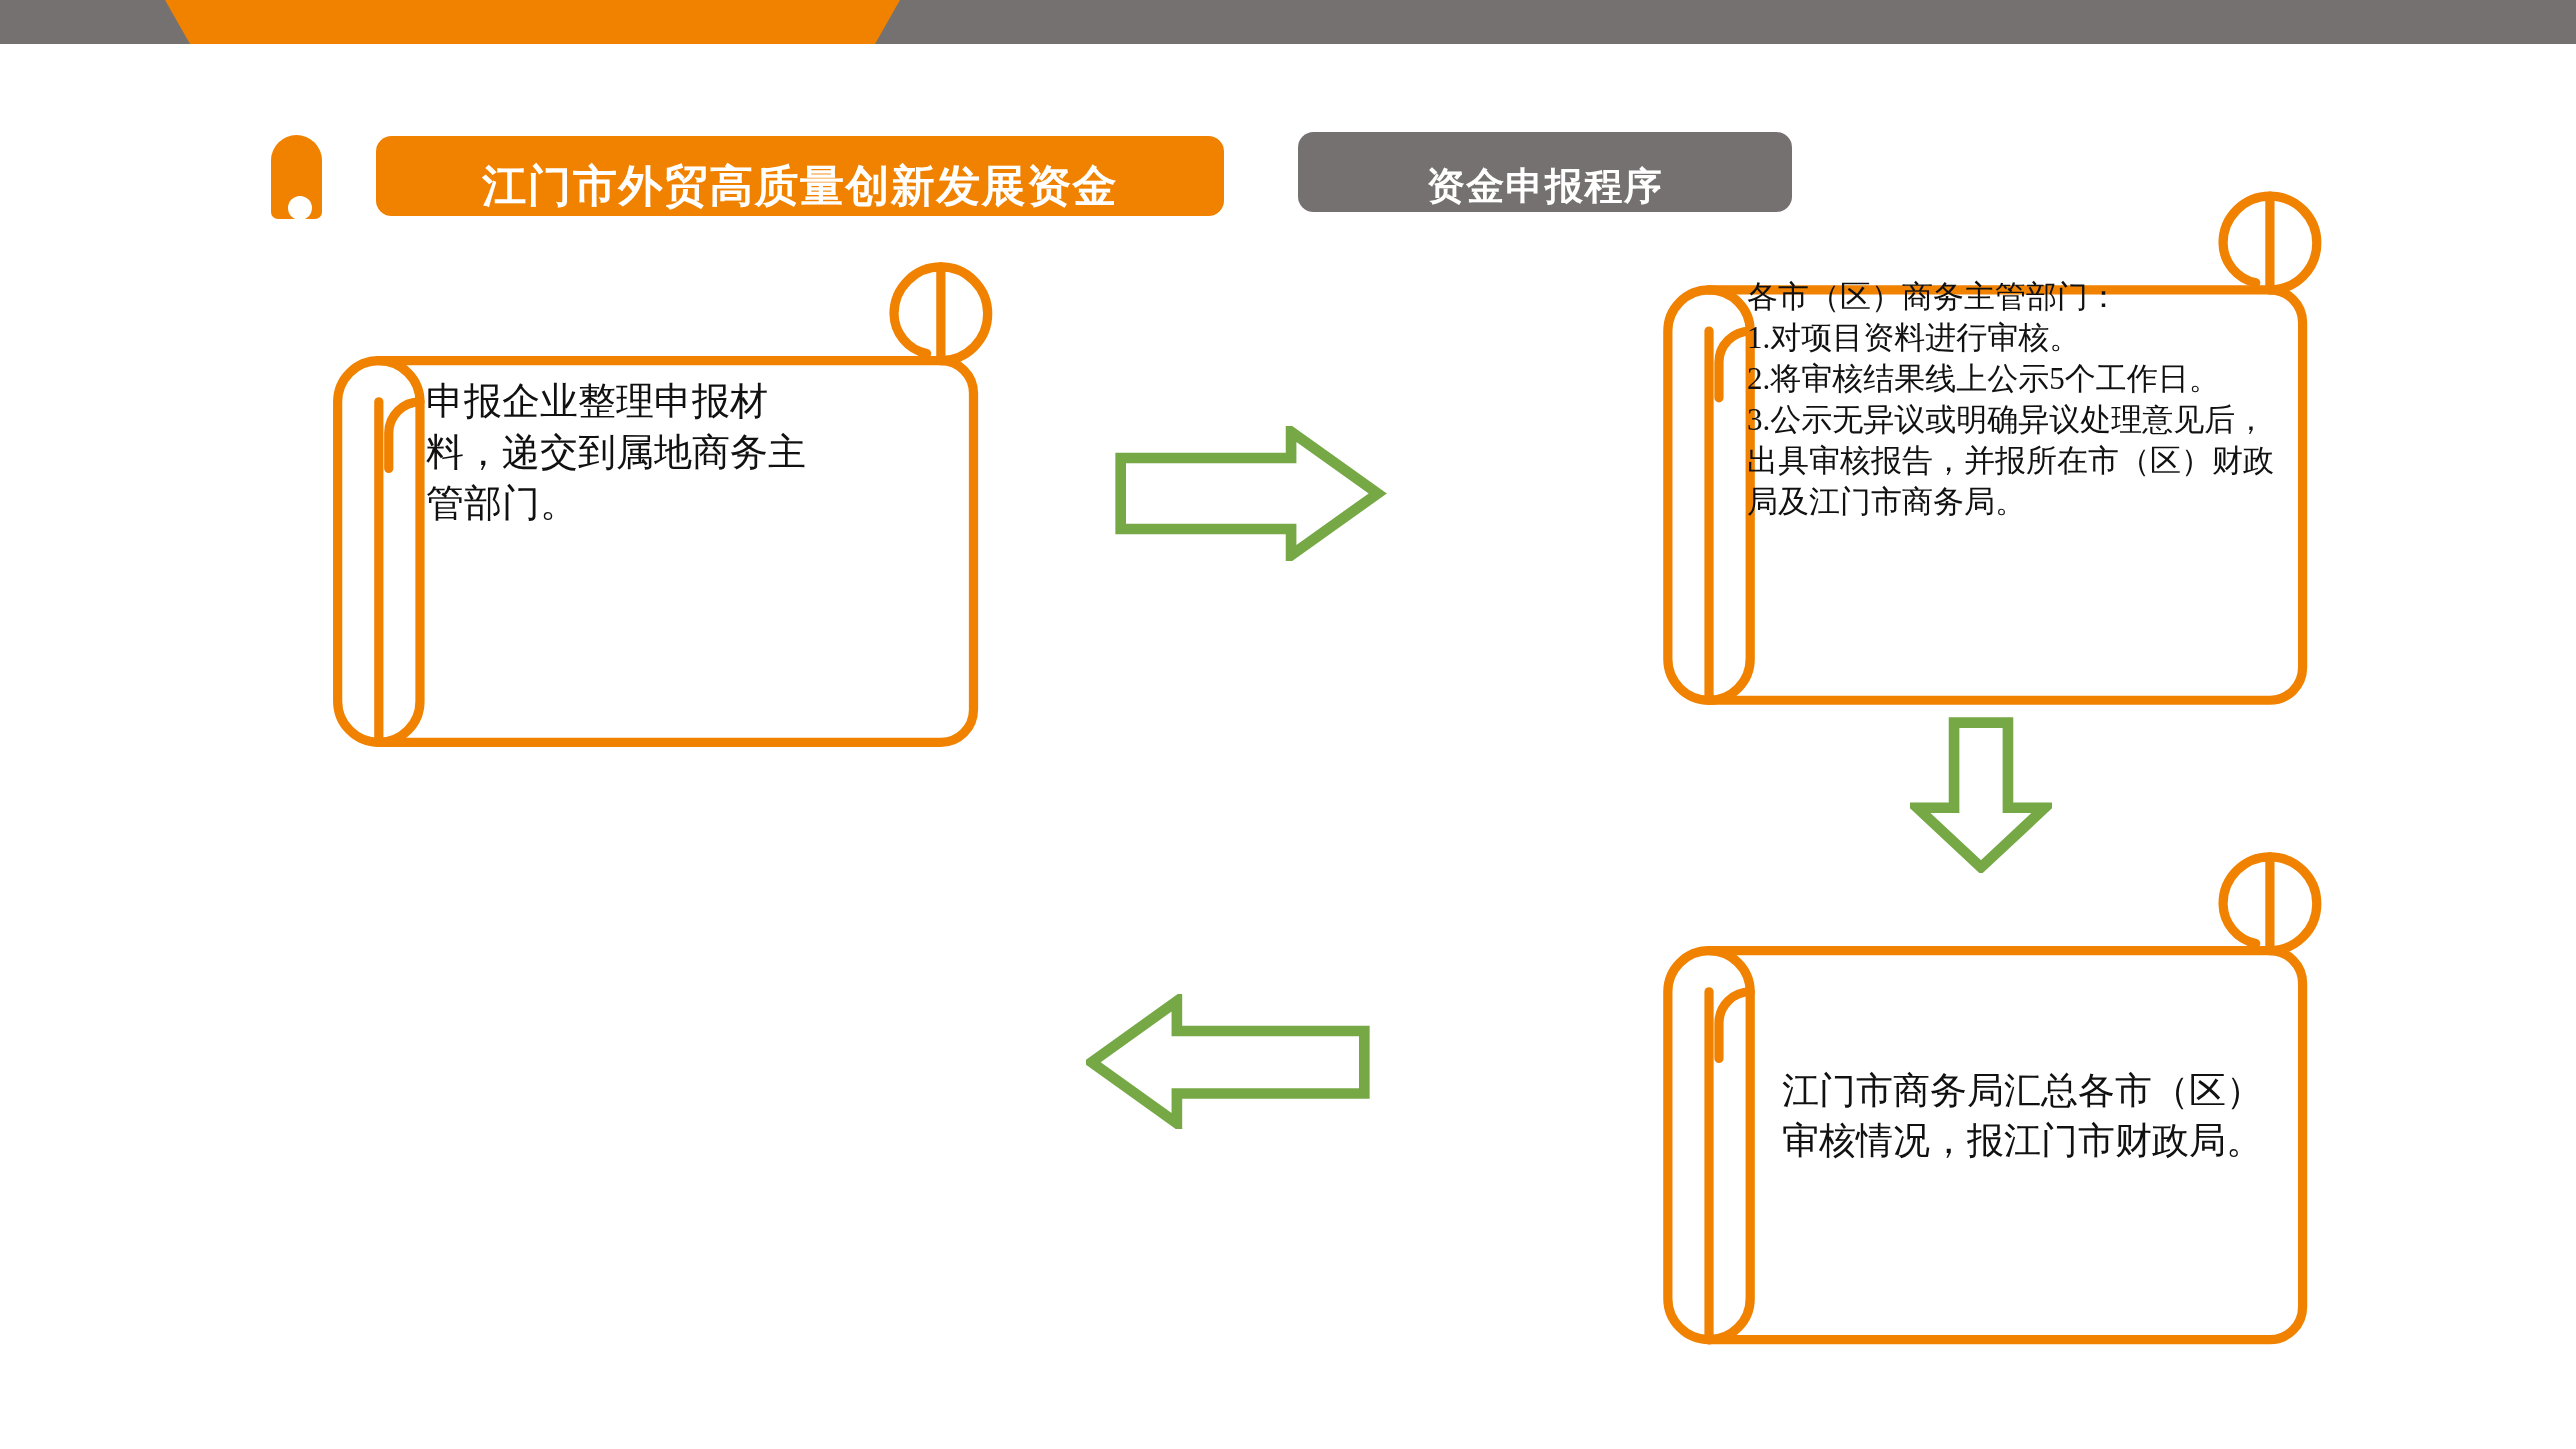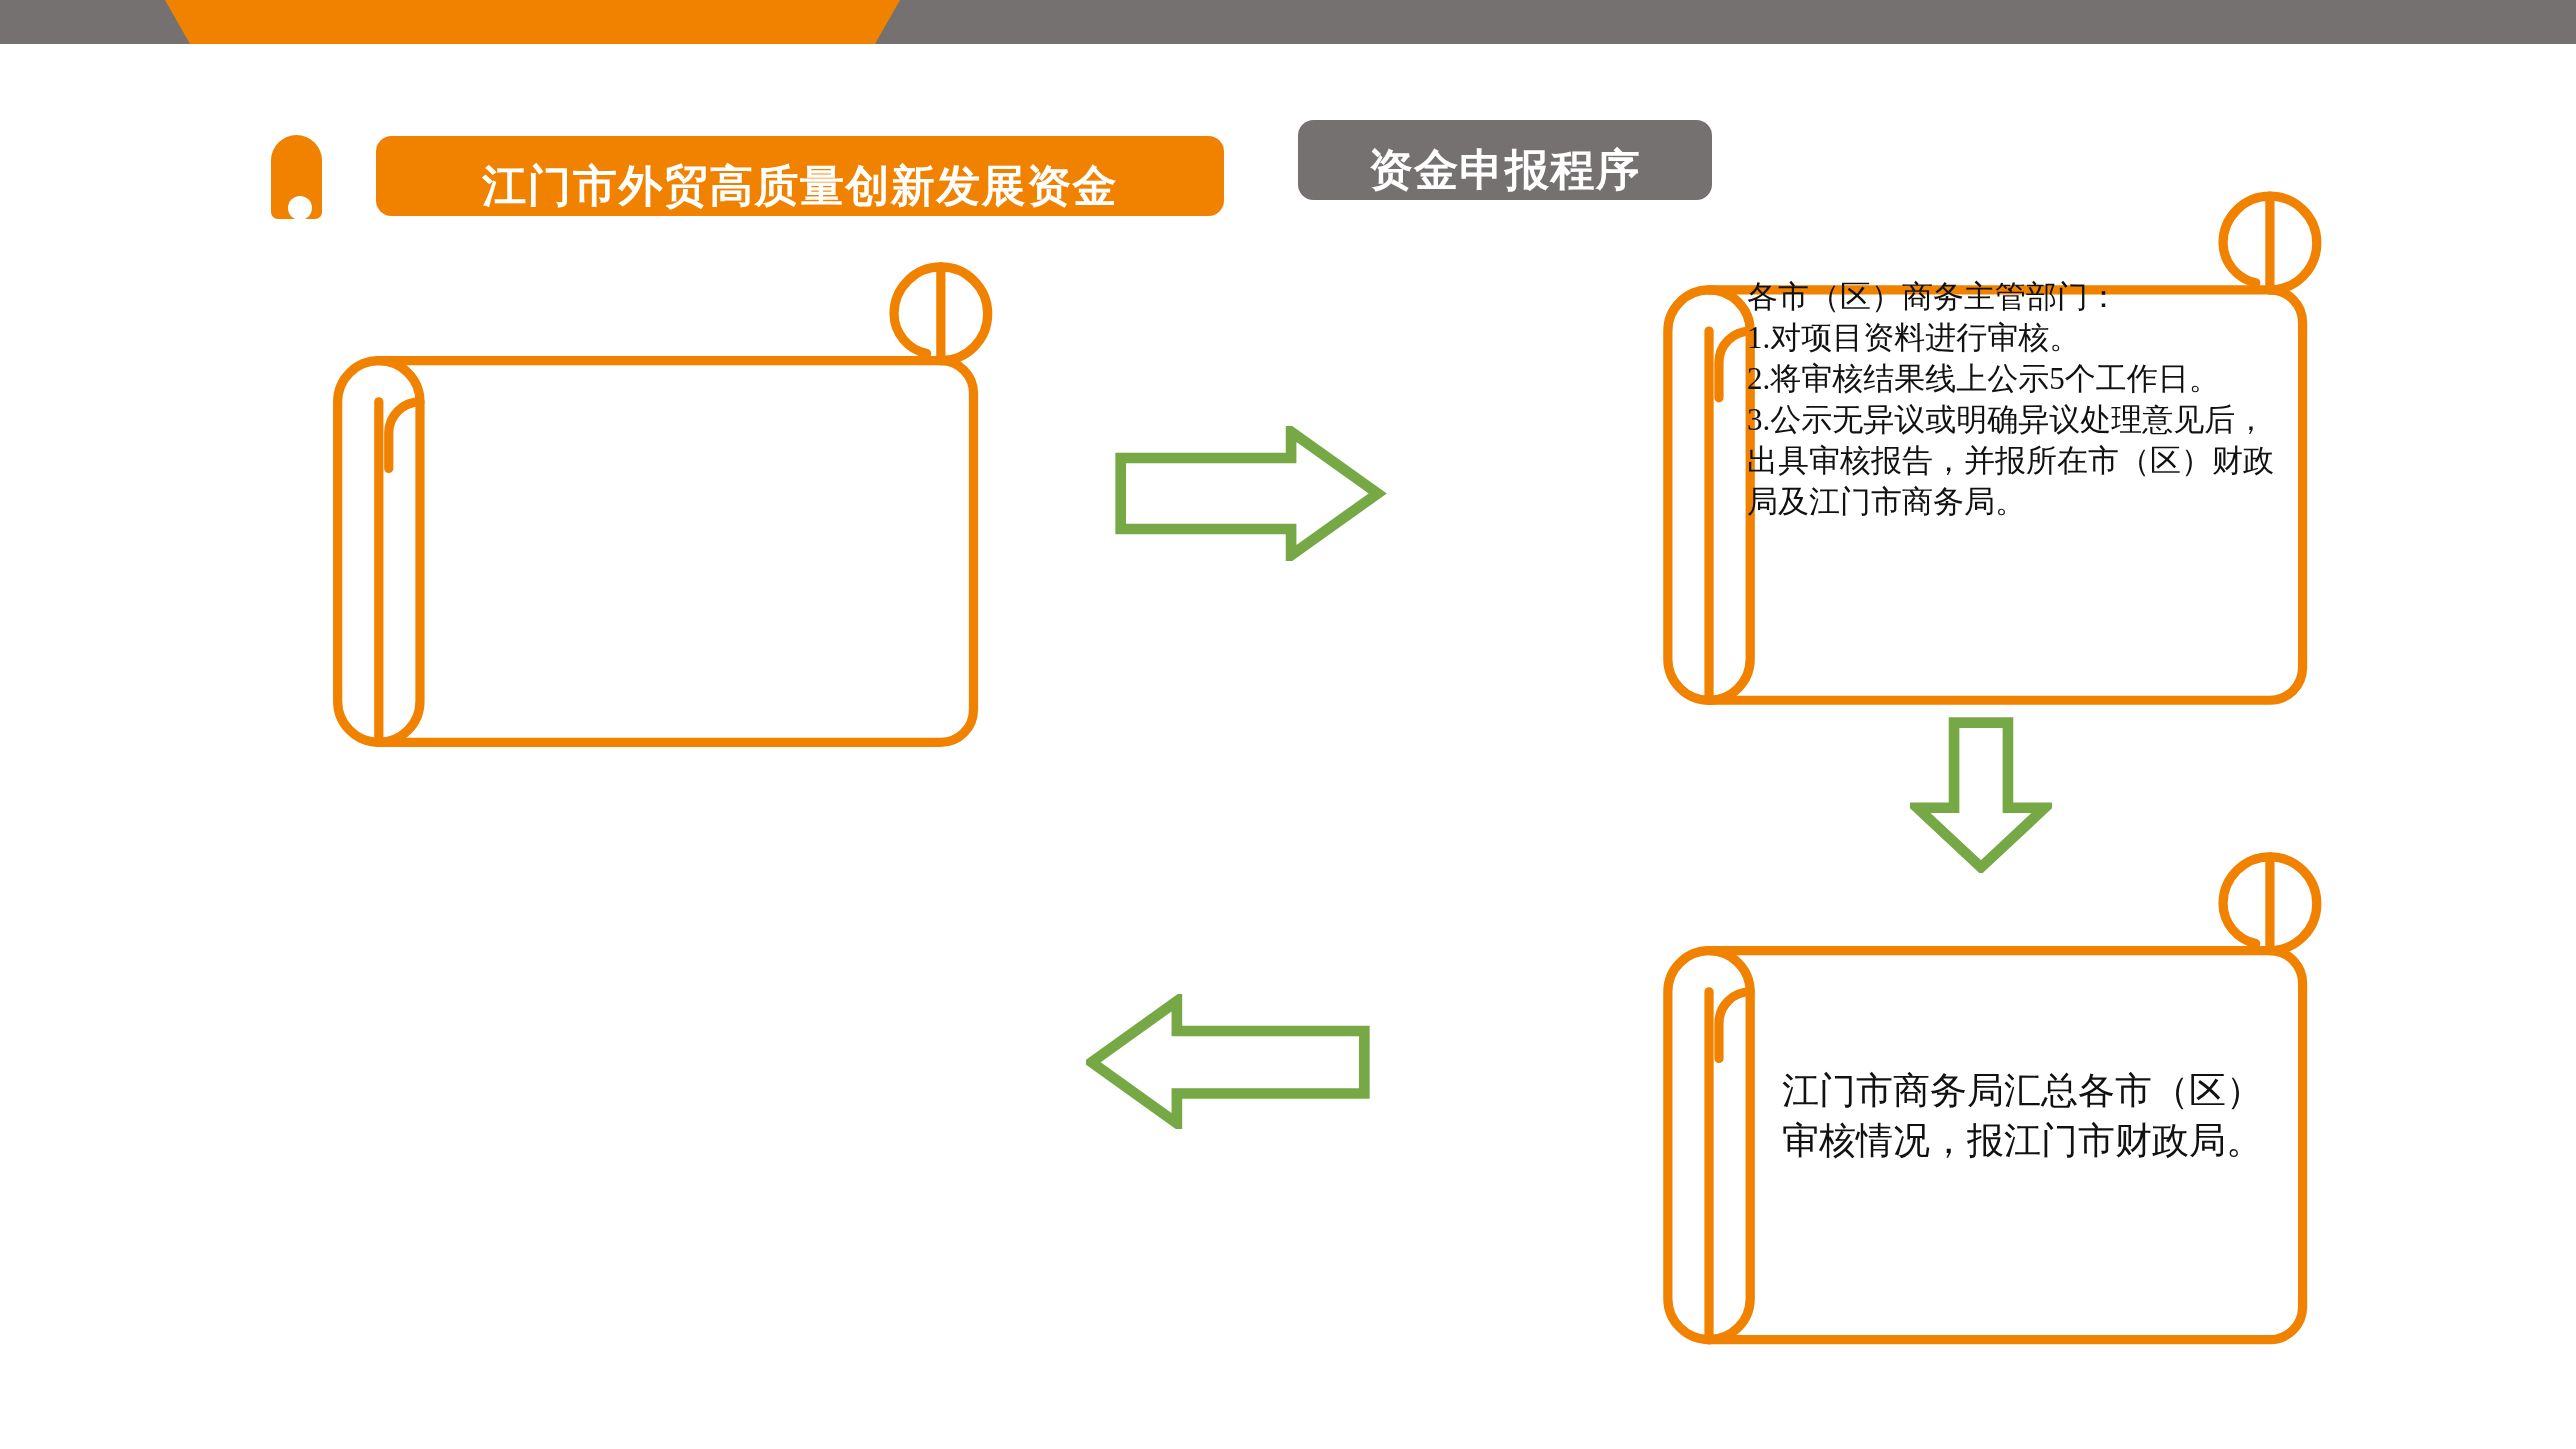--- a/index.html
+++ b/index.html
@@ -34,22 +34,22 @@
   .pill{
     position:absolute;display:flex;align-items:flex-end;justify-content:center;
     color:#ffffff;border-radius:15.6px;
     font-weight:700;letter-spacing:1.4px;white-space:nowrap;
   }
   .pill-orange{
     left:376px;top:72px;width:848px;height:80px;
     background:#f08200;font-size:44px;
   }
   .pill-gray{
-    left:1298px;top:56px;width:414px;height:80px;
-    background:#757170;font-size:44px;
+    left:1298px;top:68px;width:494px;height:80px;
+    background:#757170;font-size:38px;
   }
 
   
   .scroll{position:absolute;padding-left:25px;}
   .scroll svg{display:block;overflow:visible;}
   .scroll-text{
     position:absolute;
     color:#111111;
     font-family:"Liberation Serif","DejaVu Serif",serif;
     line-height:1.30;
@@ -108,20 +108,21 @@
 
         <path d="M 108 746 A 58 58 0 0 0 166 688 L 166 266 A 58 58 0 0 0 108 208"></path>
         <path d="M 108 266 L 108 746"></path>
 
         <path d="M 166 266 A 44 44 0 0 0 122 310 L 122 360"></path>
 
         <path d="M 900 208 A 66 66 0 0 0 966 142 A 66 66 0 0 0 900 76 A 66 66 0 0 0 834 142 A 58 58 0 0 0 880 198"></path>
         <path d="M 900 76 L 900 208"></path>
       </g>
     </svg>
+    <div class="scroll-text">申报企业整理申报材料，递交到属地商务主管部门。</div>
   </div>
 
   <div class="scroll" id="scroll-review">
     <svg width="710" height="568" viewBox="0 0 1000 800" fill="none">
       <g stroke="#f08200" stroke-width="13" fill="none" stroke-linecap="round">
         <path d="M 62 128 L 852 128 A 46 46 0 0 1 898 174 L 898 660 A 46 46 0 0 1 852 706 L 62 706"></path>
         <path d="M 62 128 A 58 58 0 0 0 4 186 L 4 648 A 58 58 0 0 0 62 706"></path>
         <path d="M 62 706 A 58 58 0 0 0 120 648 L 120 186 A 58 58 0 0 0 62 128"></path>
         <path d="M 62 186 L 62 706"></path>
         <path d="M 120 186 A 44 44 0 0 0 76 230 L 76 280"></path>

